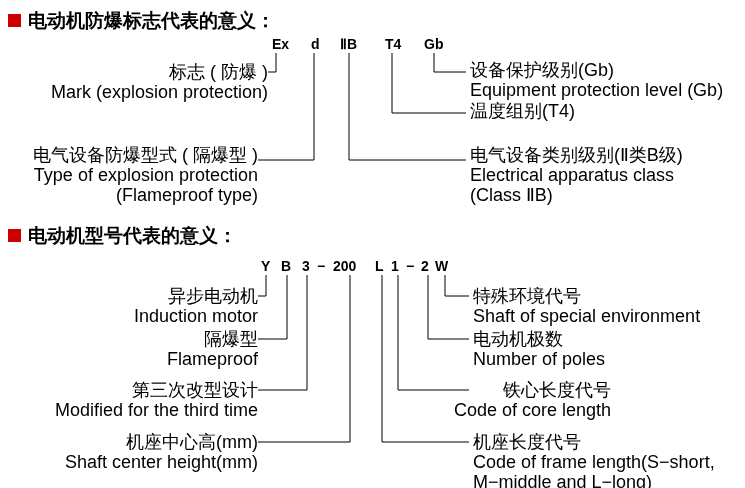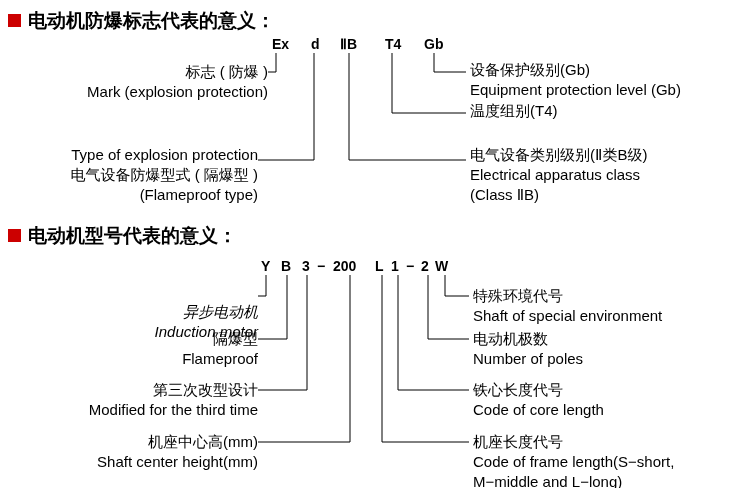--- a/index.html
+++ b/index.html
@@ -26,21 +26,21 @@
     width:13px;height:13px;
     background:#cc0000;
   }
 
   .code-char{
     position:absolute;
     font-size:14px;
     font-weight:bold;
     white-space:nowrap;
   }
-  .block{position:absolute;white-space:nowrap;line-height:20px;font-size:15px;}
+  .block{position:absolute;white-space:nowrap;line-height:20px;font-size:18px;}
   .block.right{text-align:right;}
 </style>
 </head>
 <body>
 
 <div class="canvas">
 
   <svg class="lines" viewBox="0 0 745 488">
     <g stroke="#000" stroke-width="1" fill="none">
 
@@ -71,22 +71,22 @@
   <div class="code-char" style="left:340px;top:36px;">ⅡB</div>
   <div class="code-char" style="left:385px;top:36px;">T4</div>
   <div class="code-char" style="left:424px;top:36px;">Gb</div>
 
   <div class="block right" style="left:10px;top:62px;width:258px;">
     <div>标志 ( 防爆 )</div>
     <div>Mark (explosion protection)</div>
   </div>
 
   <div class="block right" style="left:10px;top:145px;width:248px;">
+    <div>电气设备防爆型式 ( 隔爆型 )</div>
     <div>Type of explosion protection</div>
-    <div>电气设备防爆型式 ( 隔爆型 )</div>
     <div>(Flameproof type)</div>
   </div>
 
   <div class="block left" style="left:470px;top:60px;">
     <div>设备保护级别(Gb)</div>
     <div>Equipment protection level (Gb)</div>
   </div>
 
   <div class="block left" style="left:470px;top:101px;">
     <div>温度组别(T4)</div>
@@ -105,21 +105,21 @@
   <div class="code-char" style="left:281px;top:258px;">B</div>
   <div class="code-char" style="left:302px;top:258px;">3</div>
   <div class="code-char" style="left:317px;top:258px;">−</div>
   <div class="code-char" style="left:333px;top:258px;">200</div>
   <div class="code-char" style="left:375px;top:258px;">L</div>
   <div class="code-char" style="left:391px;top:258px;">1</div>
   <div class="code-char" style="left:406px;top:258px;">−</div>
   <div class="code-char" style="left:421px;top:258px;">2</div>
   <div class="code-char" style="left:435px;top:258px;">W</div>
 
-  <div class="block right" style="left:8px;top:302px;width:250px;font-style:italic;">
+  <div class="block right" style="left:8px;top:286px;width:250px;">
     <div>异步电动机</div>
     <div>Induction motor</div>
   </div>
 
   <div class="block right" style="left:8px;top:329px;width:250px;">
     <div>隔爆型</div>
     <div>Flameproof</div>
   </div>
 
   <div class="block right" style="left:4px;top:380px;width:254px;">
@@ -135,21 +135,21 @@
   <div class="block left" style="left:473px;top:286px;">
     <div>特殊环境代号</div>
     <div>Shaft of special environment</div>
   </div>
 
   <div class="block left" style="left:473px;top:329px;">
     <div>电动机极数</div>
     <div>Number of poles</div>
   </div>
 
-  <div class="block left" style="left:473px;top:380px;">
+  <div class="block left" style="left:454px;top:380px;text-align:right;">
     <div>铁心长度代号</div>
     <div>Code of core length</div>
   </div>
 
   <div class="block left" style="left:473px;top:432px;">
     <div>机座长度代号</div>
     <div>Code of frame length(S−short,</div>
     <div>M−middle and L−long)</div>
   </div>
 

